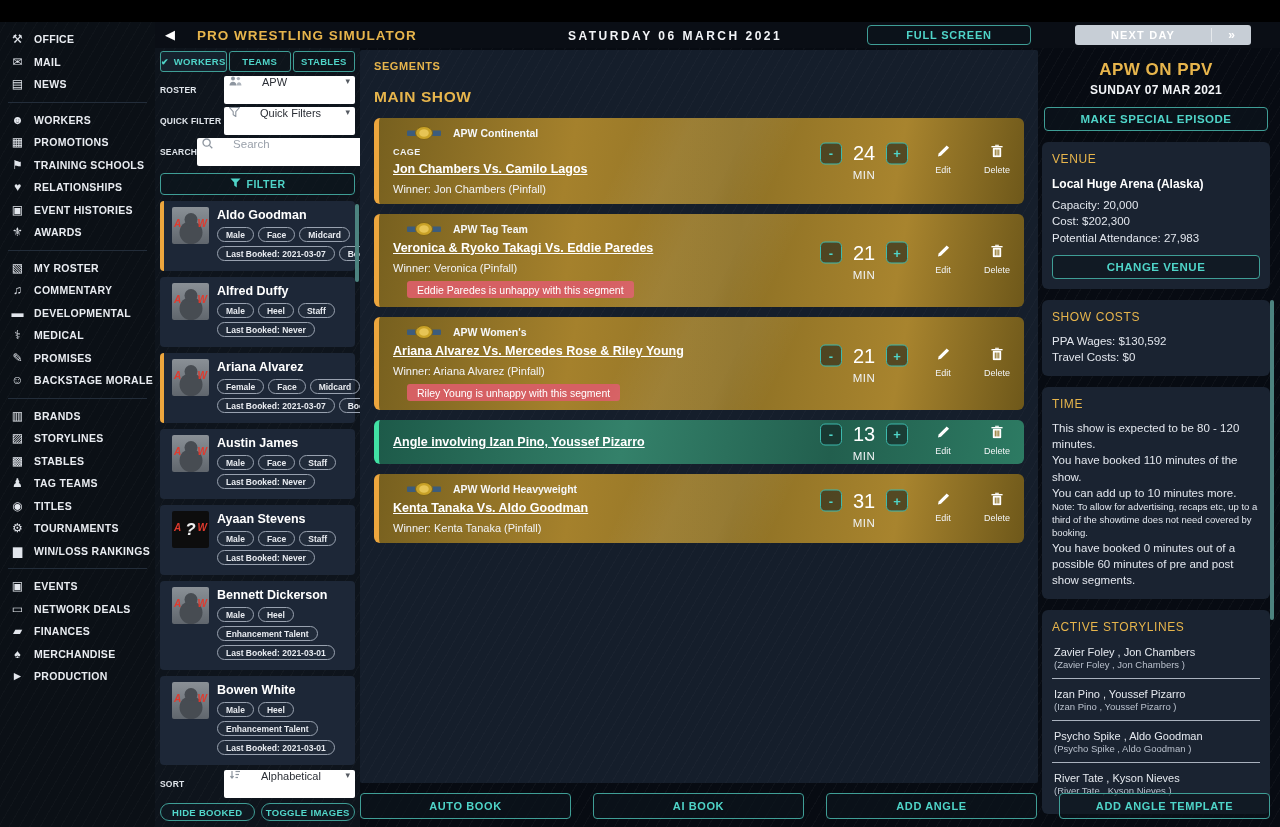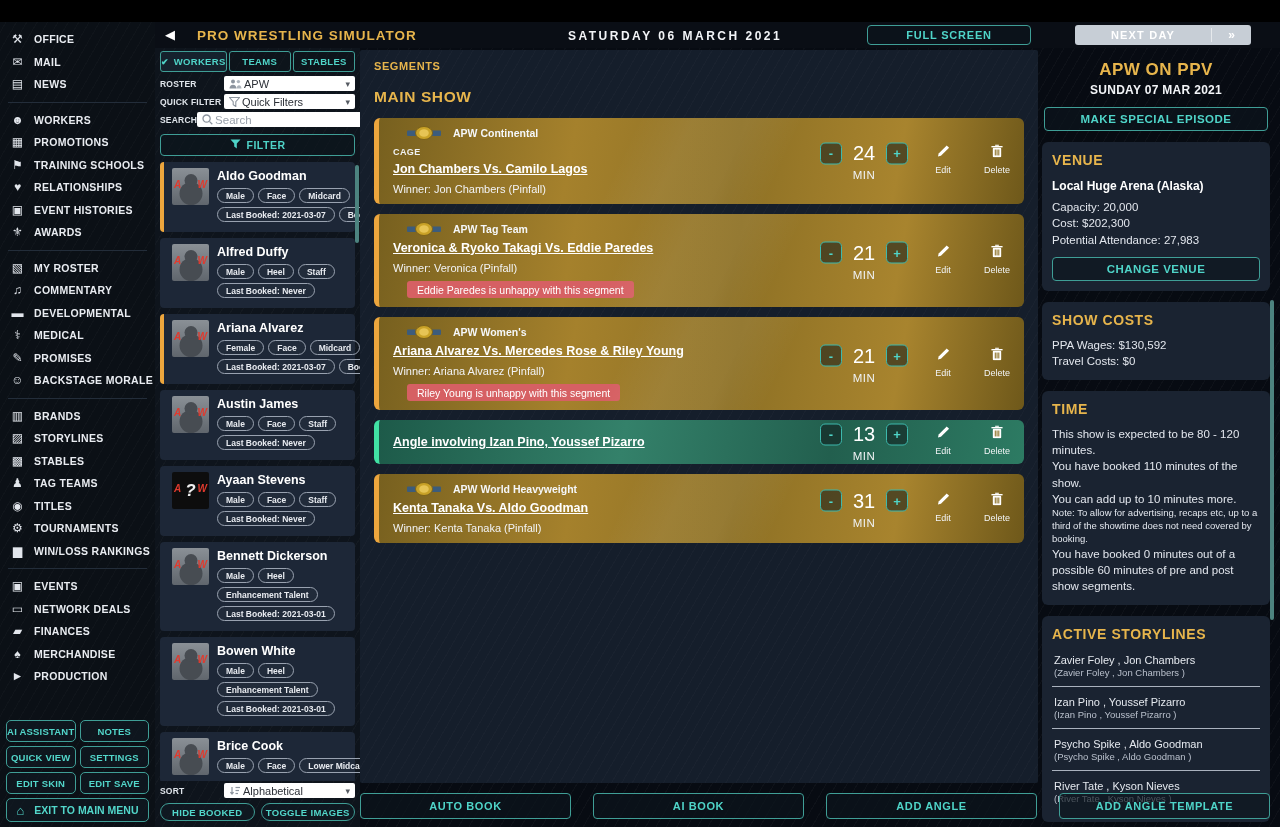--- a/index.html
+++ b/index.html
@@ -46,21 +46,21 @@
   #roster-col { position:absolute; left:155px; top:48px; width:205px; bottom:0; background:#0e141c;
     background-image:repeating-linear-gradient(300deg, rgba(255,255,255,.025) 0 1px, transparent 1px 9px);
     display:flex; flex-direction:column; }
   #tabs-row { display:flex; gap:2px; margin:3px 5px 4px; }
   .tab { flex:1; height:21px; border:1px solid #3f9e96; border-radius:3px; display:flex; align-items:center; justify-content:center;
     gap:5px; color:#4fd4c8; font-weight:bold; font-size:9.5px; letter-spacing:.3px; background:rgba(13,20,28,.4); cursor:pointer; }
   .tab.active { background:#15222d; }
   .tab-check { font-size:9px; }
   .f-row { display:flex; align-items:center; margin:0 5px 3px; }
   .f-label { width:64px; color:#dfe4ea; font-size:8.5px; font-weight:bold; letter-spacing:.2px; }
-  .f-control { flex:1; height:15px; background:#fff; border-radius:2px; display:flex; align-items:center; padding:0 5px; gap:2px; cursor:pointer; }
+  .f-control { flex:1; height:28px; background:#fff; border-radius:2px; display:flex; align-items:flex-start; padding:0 5px; gap:20px; cursor:pointer; }
   .f-ico { display:flex; align-items:center; color:#8d959f; }
   .f-value { color:#2b2f36; font-size:11px; white-space:nowrap; }
   .f-chev { margin-left:auto; color:#555a61; font-size:9px; }
   #search-input { flex:1; border:none; outline:none; font-size:11.5px; color:#2b2f36; font-family:"Liberation Sans",sans-serif; min-width:0; }
   #search-input::placeholder { color:#9aa1ab; }
   #filter-btn { margin:4px 5px 6px; height:22px; font-size:10.5px; letter-spacing:.5px; gap:6px; }
   #worker-list { flex:1; overflow:hidden; position:relative; padding:0 5px; }
   .worker-card { background:#1d2737; border-radius:4px; margin-bottom:6px; padding:6px 6px 6px 8px;
     display:flex; gap:8px; cursor:pointer; border-left:4px solid transparent; }
   .worker-card.booked { border-left:4px solid #eda63d; }
@@ -116,21 +116,21 @@
   .min-label { color:#f0f2f4; font-size:11.5px; letter-spacing:.5px; margin-top:4px; }
   .seg-action { display:flex; flex-direction:column; align-items:center; gap:3px; width:38px; cursor:pointer; padding-top:2px; }
   .seg-action .a-label { color:#f2f4f6; font-size:9px; }
 
   
   #right-panel { position:absolute; left:1042px; top:50px; width:228px; height:733px; }
   .rp-title { text-align:center; color:#e7b54c; font-weight:bold; font-size:17px; letter-spacing:.5px; margin-top:10px; }
   .rp-date { text-align:center; color:#f2f4f7; font-weight:bold; font-size:12px; letter-spacing:.3px; margin-top:3px; }
   .rp-btn { margin:10px 2px 0; height:24px; font-size:11.5px; letter-spacing:.5px; }
   .rp-card { background:#1a2331; border-radius:6px; margin-top:11px; padding:10px; }
-  .rp-h { color:#e7b54c; font-weight:bold; font-size:14px; letter-spacing:.6px; }
+  .rp-h { color:#e7b54c; font-weight:normal; font-size:12px; letter-spacing:.6px; }
   .venue-name { color:#fff; font-weight:bold; font-size:12px; margin-top:11px; }
   .info-line { color:#e2e6ed; font-size:11.5px; line-height:1.42; }
   .info-line.small { font-size:9.5px; line-height:1.35; }
   #venue-lines { margin-top:6px; } #costs-lines { margin-top:9px; } #time-lines { margin-top:9px; }
   .sl-item { padding:9px 2px 8px; border-bottom:1px solid #aab2be; cursor:pointer; }
   .sl-item:last-child { border-bottom:none; }
   .sl-name { color:#e4e8ee; font-size:11px; }
   .sl-detail { color:#b9c0cc; font-size:9.5px; margin-top:1px; }
   #rp-scrollbar { position:absolute; right:-4px; top:250px; width:4px; height:320px; border-radius:2px; background:#4c837f; }
 
@@ -264,34 +264,20 @@
   </div>
         <div class="nav-item">
     <span class="nav-ico">♠</span>
     <span class="nav-label">MERCHANDISE</span>
   </div>
         <div class="nav-item">
     <span class="nav-ico">►</span>
     <span class="nav-label">PRODUCTION</span>
   </div>
       </div>
-    <div id="side-footer">
-      <div id="side-footer-grid">
-          <div class="side-btn">AI ASSISTANT</div>
-          <div class="side-btn">NOTES</div>
-          <div class="side-btn">QUICK VIEW</div>
-          <div class="side-btn">SETTINGS</div>
-          <div class="side-btn">EDIT SKIN</div>
-          <div class="side-btn">EDIT SAVE</div>
-        </div>
-      <div id="exit-btn">
-        <span class="home-ico">⌂</span>
-        <span>EXIT TO MAIN MENU</span>
-      </div>
-    </div>
   </div>
 
   <div id="roster-col">
     <div id="tabs-row">
         <div class="tab active">
     <span class="tab-check">✔</span>
     <span class="tab-label">WORKERS</span>
   </div>
         <div class="tab">
 

